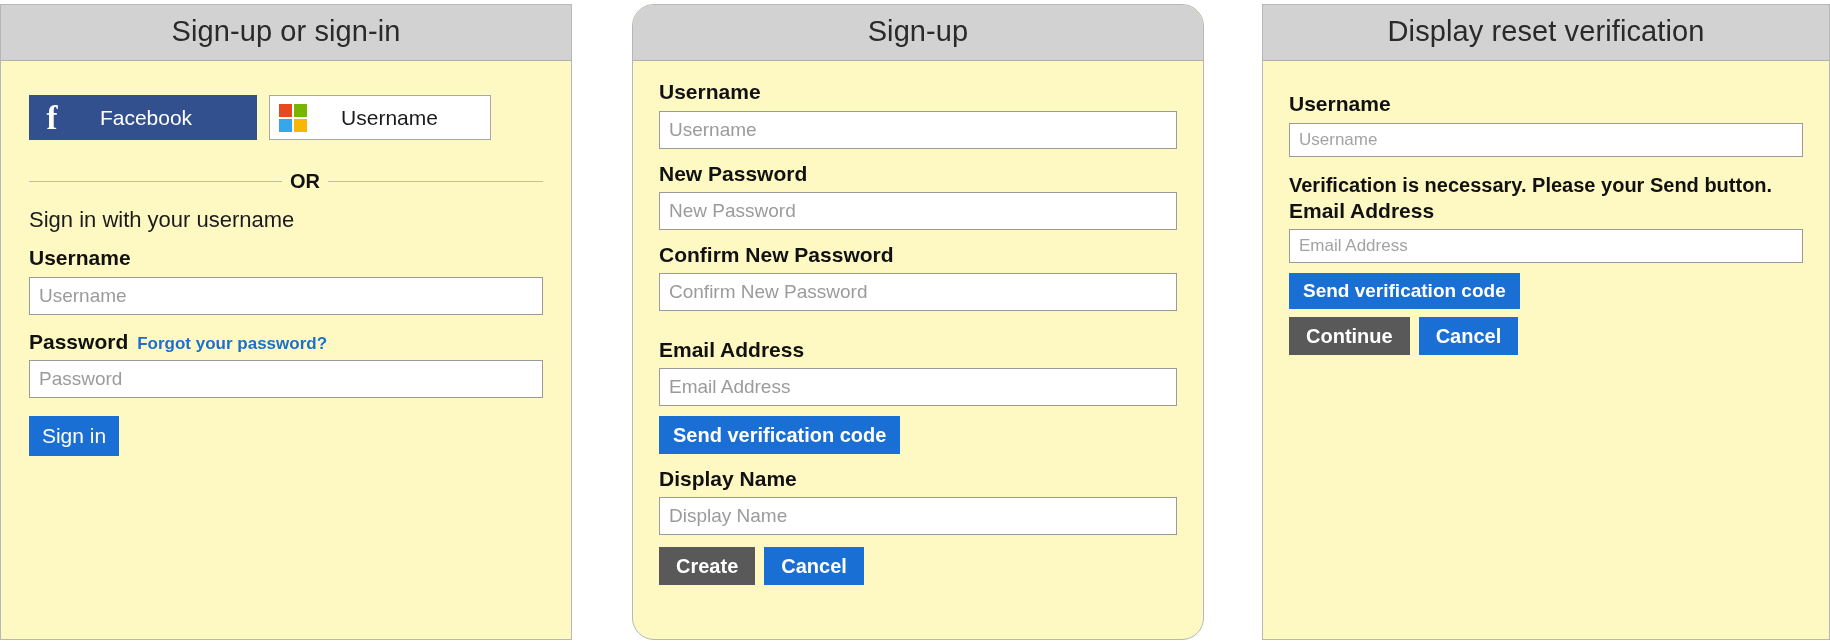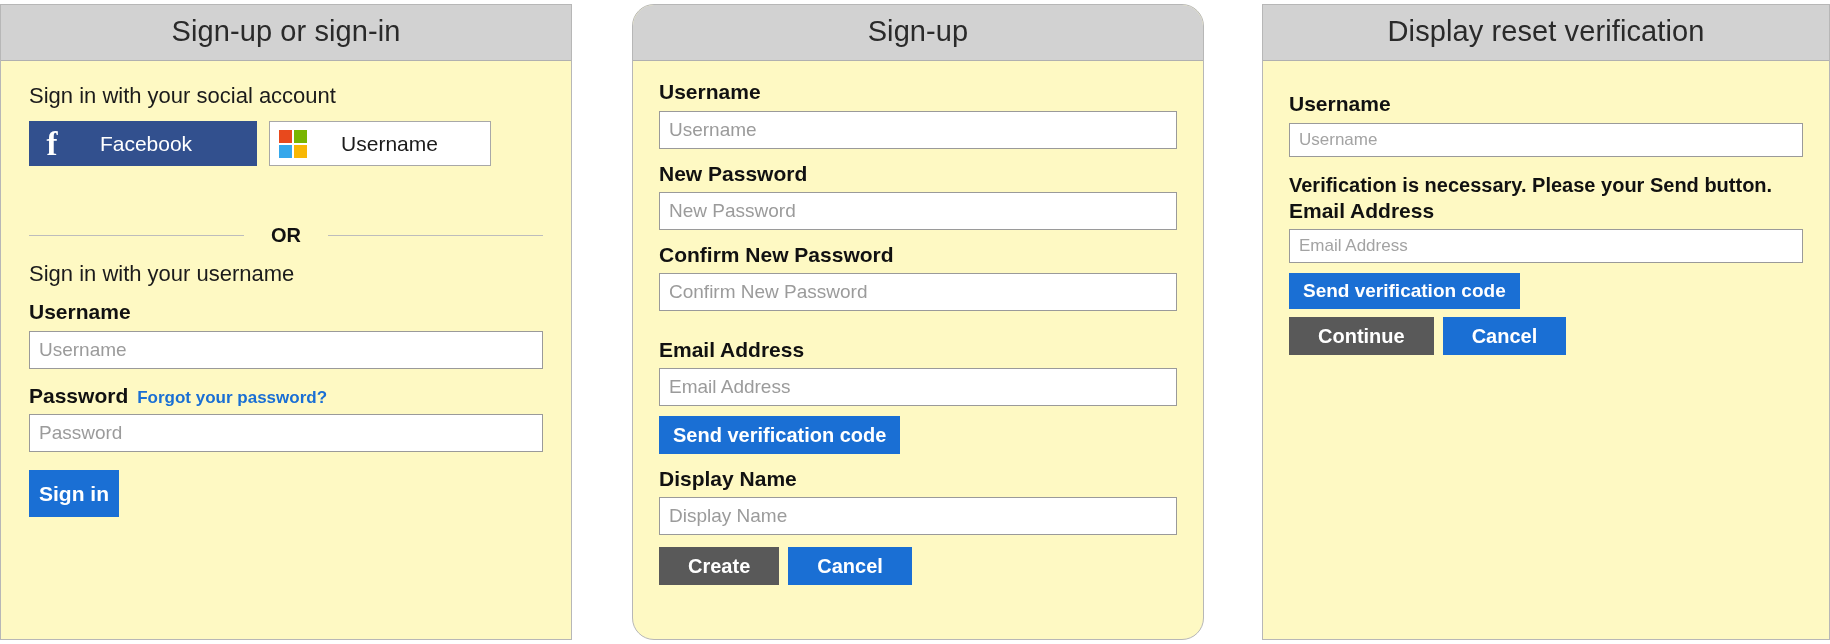--- a/index.html
+++ b/index.html
@@ -102,33 +102,33 @@
     border-radius: 0;
     color: #ffffff;
     cursor: pointer;
     line-height: 1;
     padding: 0;
   }
   .btn-primary { background: #1a6fd4; }
   .btn-grey    { background: #595959; }
 
   .btn-signin {
-    width: 90px; height: 47px;
-    font-size: 21px; font-weight: 700;
+    width: 90px; height: 40px;
+    font-size: 21px; font-weight: 400;
   }
   .btn-sendcode {
     height: 38px; padding: 0 14px;
     font-size: 20px; font-weight: 700;
   }
   .btn-sendcode-sm {
     height: 36px; padding: 0 14px;
     font-size: 19px; font-weight: 700;
   }
   .btn-action {
-    height: 38px; padding: 0 29px;
+    height: 38px; padding: 0 17px;
     font-size: 20px; font-weight: 700;
   }
 
   .btn-row { display: flex; gap: 9px; }
 
   
   .social-row { display: flex; gap: 12px; }
 
   .btn-facebook {
     display: flex;
@@ -186,22 +186,21 @@
     text-align: center;
     color: #1b1b1b;
     font-size: 21px;
     padding-right: 18px;
   }
 
   
   .or-divider {
     display: flex;
     align-items: center;
-    gap: 27px;
-    margin-top: 28px;
+    gap: 8px;
   }
   .or-line {
     height: 1px;
     background: #bdbdbd;
     flex: 1 1 auto;
   }
   .or-line-right { flex: 0 0 215px; }
   .or-text {
     font-size: 20px;
     font-weight: 700;
@@ -246,21 +245,20 @@
 </head>
 <body>
 
 <div class="screen">
 
   <div class="panel" id="panel-signin">
     <div class="panel-header">Sign-up or sign-in</div>
     <div class="panel-body">
 
       <div class="sp-22"></div>
-      <div class="section-title">Sign in with your social account</div>
 
       <div class="sp-12"></div>
       <div class="social-row">
 
         <div class="btn-facebook">
           <span class="fb-icon-wrap">
             <span class="fb-glyph">f</span>
           </span>
           <span class="social-label">Facebook</span>
         </div>

